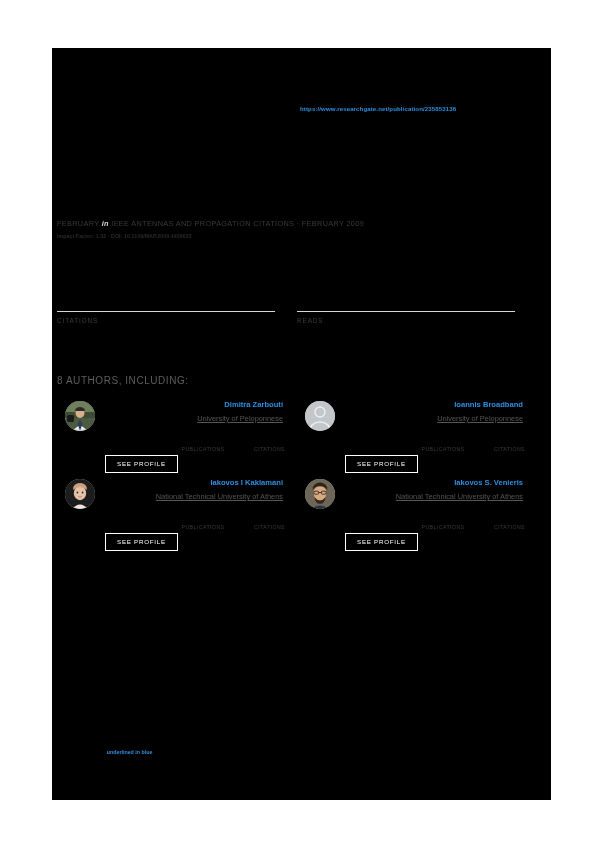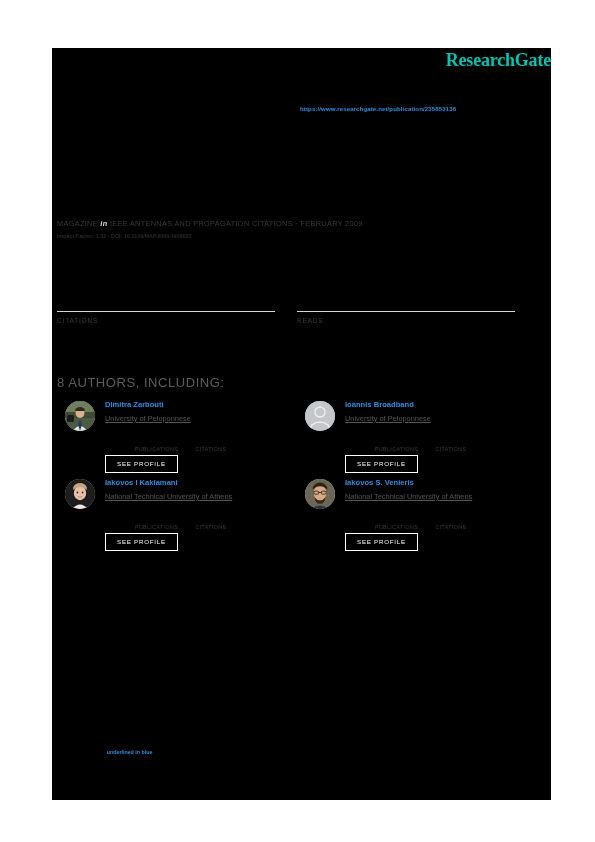--- a/index.html
+++ b/index.html
@@ -119,28 +119,29 @@
     font-size: 6.4px;
     letter-spacing: 0.9px;
     color: #3c3c3c;
   }
 
   
   #rg-authors-heading {
     position: absolute;
     left: 5px;
     top: 327px;
-    font-size: 13px;
+    font-size: 10px;
     letter-spacing: 0.55px;
     color: #5d5d5d;
   }
   .rg-author {
     position: absolute;
     width: 225px;
     height: 78px;
+    text-align: right;
   }
   #rg-author-0 { left: 5px;   top: 352px; }
   #rg-author-1 { left: 245px; top: 352px; }
   #rg-author-2 { left: 5px;   top: 430px; }
   #rg-author-3 { left: 245px; top: 430px; }
 
   .rg-avatar {
     position: absolute;
     left: 8px;
     top: 1px;
@@ -223,30 +224,29 @@
   #rg-footer .hl {
     color: #2e8fe0;
     font-weight: bold;
   }
 </style>
 </head>
 <body>
 
 <div id="rg-panel">
 
-  <div id="rg-logo">ResearchGate</div>
 
   <div id="rg-url">https://www.researchgate.net/publication/235853136</div>
 
   <div id="rg-titleblock">
     <h1 id="rg-title">A Wireless Broadband Test-Bed for Radio Resource Management</h1>
   </div>
 
   <div id="rg-meta">
-    <span>MAGAZINE</span>
+    <span>FEBRUARY</span>
     <span class="inword">in</span>
     <span class="journal">IEEE ANTENNAS AND PROPAGATION CITATIONS</span>
     <span>·</span>
     <span>FEBRUARY 2009</span>
   </div>
   <div id="rg-impact">Impact Factor: 1.32 · DOI: 10.1109/MAP.2009.4939022</div>
 
   <div class="rg-stat" id="rg-stat-citations">
     <div class="num">2</div>
     <div class="rule"></div>

